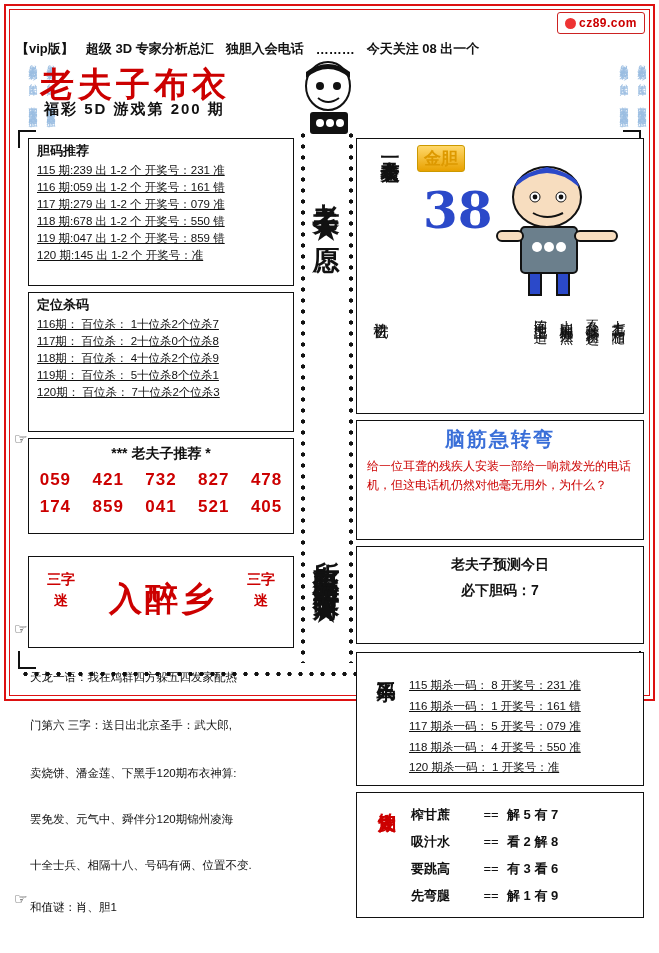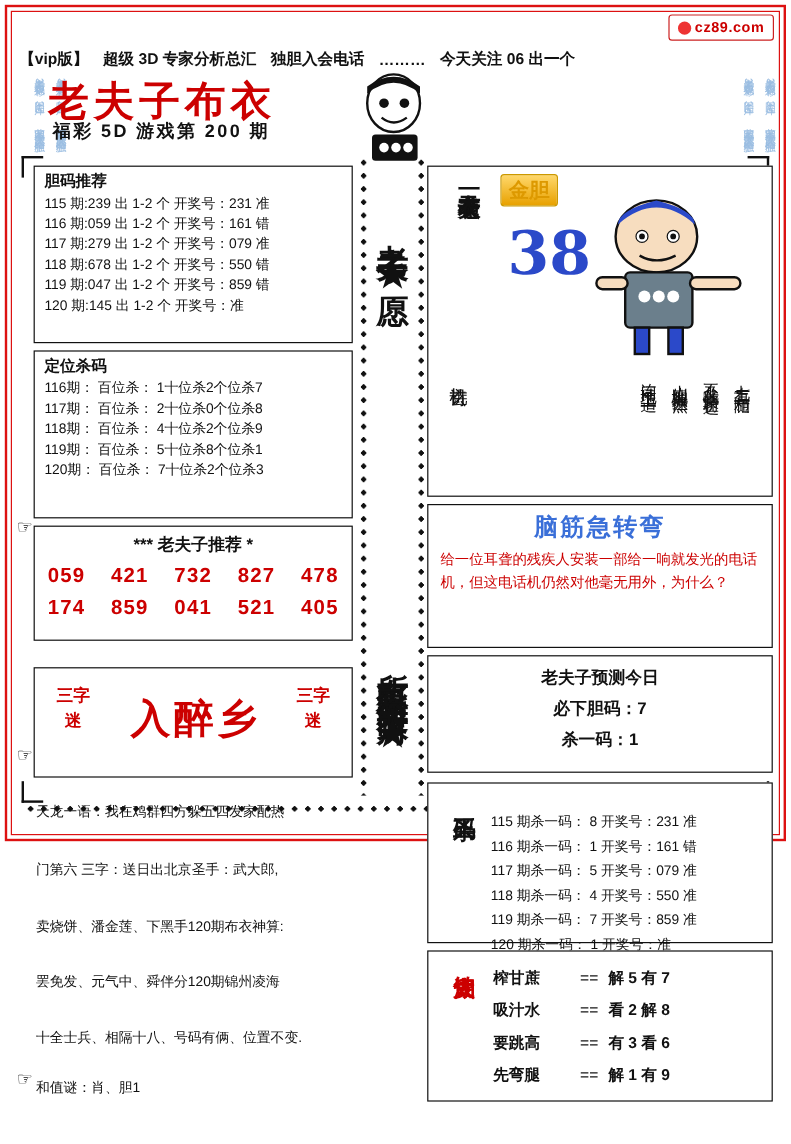--- a/index.html
+++ b/index.html
@@ -35,21 +35,21 @@
   
   .dotted-col{position:absolute;width:6px;top:130px;bottom:42px;background-image:radial-gradient(circle,#111 2px, rgba(0,0,0,0) 2.2px);background-size:6px 11px;background-repeat:repeat-y;}
   .dc1{left:300px;}
   .dc2{left:348px;}
   .dotted-bottom{position:absolute;left:20px;right:20px;height:6px;bottom:28px;background-image:radial-gradient(circle,#111 2px, rgba(0,0,0,0) 2.2px);background-size:11px 6px;background-repeat:repeat-x;}
 
   
   .box{position:absolute;border:1px solid #111;background:#fff;box-sizing:border-box;}
 
   .sec-title{font-size:13px;font-weight:bold;color:#111;margin:3px 0 2px 8px;}
-  .row{font-size:11.5px;color:#111;line-height:17px;white-space:nowrap;}
+  .row{font-size:11.5px;color:#111;line-height:17px;white-space:nowrap;text-decoration:underline;}
 
   
   #box-danma{left:28px;top:138px;width:266px;height:148px;}
   #box-danma .row{margin-left:8px;}
   #box-dingwei{left:28px;top:292px;width:266px;height:140px;}
   #box-tuijian{left:28px;top:438px;width:266px;height:96px;}
   #box-zuixiang{left:28px;top:556px;width:266px;height:92px;}
 
   .tj-title{text-align:center;font-size:14px;font-weight:bold;color:#111;margin-top:6px;}
   .tj-nums{display:flex;justify-content:space-around;font-size:17px;color:#c00;font-weight:bold;margin-top:7px;letter-spacing:1px;}
@@ -127,21 +127,21 @@
   <div class="logo-badge">
     <span class="logo-dot"></span>
     <span class="logo-text">cz89.com</span>
   </div>
 
   <div class="topbar">
     <span class="seg vip">【vip版】</span>
     <span class="seg">超级 3D 专家分析总汇</span>
     <span class="seg">独胆入会电话</span>
     <span class="seg">………</span>
-    <span class="seg">今天关注 06 出一个</span>
+    <span class="seg">今天关注 08 出一个</span>
   </div>
 
   <div class="title-main">老夫子布衣</div>
   <div class="title-sub">福彩 5D 游戏第 200 期</div>
 
   <svg class="mascot-top" viewBox="0 0 72 80">
     <ellipse cx="36" cy="30" rx="22" ry="24" fill="#fff" stroke="#111" stroke-width="2"></ellipse>
     <path d="M14 22 Q36 4 58 22 L58 16 Q36 0 14 16 Z" fill="#111"></path>
     <circle cx="28" cy="30" r="4" fill="#111"></circle>
       <circle cx="45" cy="30" r="4" fill="#111"></circle>
@@ -250,31 +250,29 @@
   </div>
 
   <div class="box" id="box-naojin">
     <div class="nj-title">脑筋急转弯</div>
     <div class="nj-body">给一位耳聋的残疾人安装一部给一响就发光的电话机，但这电话机仍然对他毫无用外，为什么？</div>
   </div>
 
   <div class="box" id="box-yuce">
     <div class="yc-l1">老夫子预测今日</div>
     <div class="yc-l2">必下胆码：7</div>
-    <div class="yc-l3">杀一码：1</div>
   </div>
 
   <div class="box" id="box-shama">
     <div class="sm-label">杀码王</div>
     <div class="sm-rows">
       <div class="row">115 期杀一码：  8 开奖号：231 准</div>
       <div class="row">116 期杀一码：  1 开奖号：161 错</div>
       <div class="row">117 期杀一码：  5 开奖号：079 准</div>
       <div class="row">118 期杀一码：  4 开奖号：550 准</div>
-      <div class="row">119 期杀一码：  7 开奖号：859 准</div>
       <div class="row">120 期杀一码：  1 开奖号：准</div>
     </div>
   </div>
 
   <div class="box" id="box-taihu">
     <div class="th-label">太湖钓叟</div>
     <div class="th-rows">
       <div class="th-row">
         <span class="a">榨甘蔗</span>
         <span class="eq">==</span>

